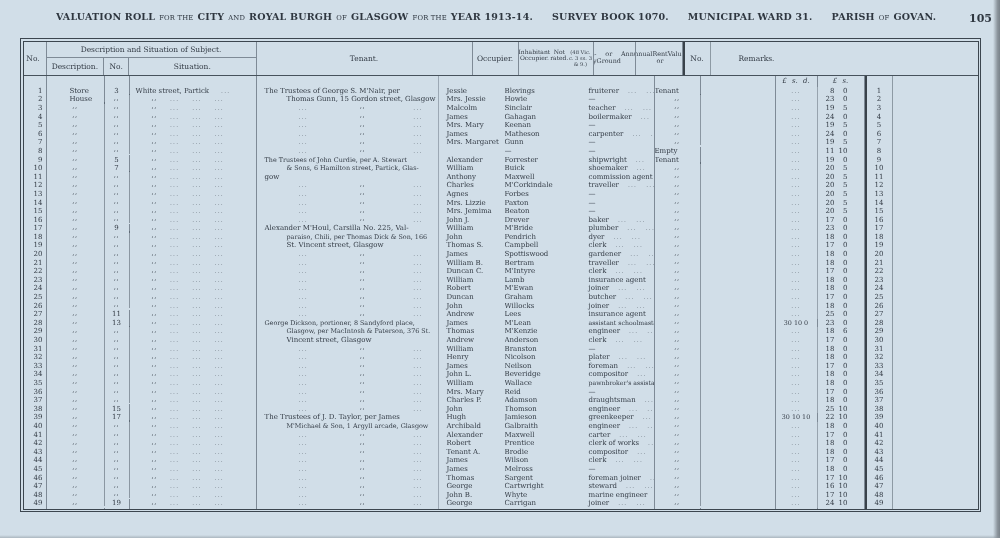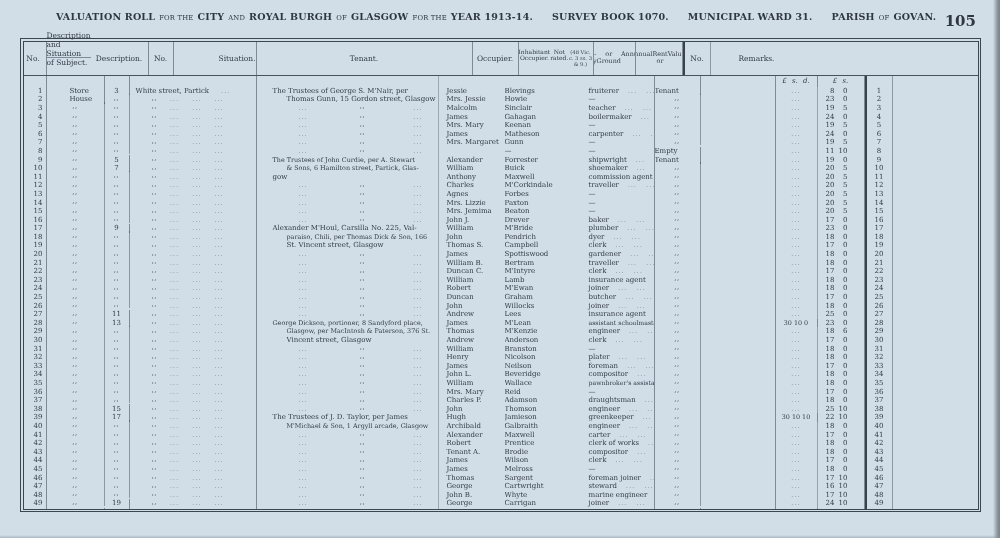--- a/index.html
+++ b/index.html
@@ -10,21 +10,21 @@
     -webkit-font-smoothing:antialiased;
   }
   
   .titlebar{
     position:absolute;top:11px;left:56px;right:60px;
     display:flex;align-items:baseline;white-space:nowrap;overflow:hidden;
   }
   .t-lg{font-size:9.5px;font-weight:bold;letter-spacing:.2px;margin-right:4px;color:#2f3740}
   .t-sm{font-size:6.8px;font-weight:normal;letter-spacing:.2px;margin-right:4px;color:#2f3740}
   .t-gap{margin-left:15px}
-  .pageno{position:absolute;top:12px;right:24px;font-size:15px;font-weight:bold;color:#2f3740}
+  .pageno{position:absolute;top:12px;right:8px;font-size:11px;font-weight:bold;color:#2f3740}
   
   .table-outer{
     position:absolute;left:20px;top:38px;width:961px;height:474px;
     border:1px solid #3c464f;padding:1.5px;box-sizing:border-box;
   }
   .table-inner{
     border:1px solid #3c464f;height:100%;box-sizing:border-box;
     display:flex;flex-direction:column;
   }
   
@@ -40,42 +40,42 @@
   .c8{width:75px}
   .c9{width:42px}
   .c10{width:47px}
   .c11{width:28px;border-left:2px solid #39424a;justify-content:center;border-right-color:rgba(58,70,82,.45)}
   .c12{width:92px;border-right:none}
   .ctr{justify-content:center !important;padding-left:0 !important}
   
   .thead{height:33px;flex:none;display:flex;border-bottom:1px solid #47525c;font-size:7.5px;color:#343c46}
   .hc{justify-content:center;text-align:center}
   .hstack{display:flex;flex-direction:row;align-items:flex-start;justify-content:center;line-height:1}
-  .hgroup{width:210px;box-sizing:border-box;border-right:1px solid rgba(58,70,82,.55);display:flex;flex-direction:row}
+  .hgroup{width:210px;box-sizing:border-box;border-right:1px solid rgba(58,70,82,.55);display:flex;flex-direction:column}
   .hgroup-top{height:15px;border-bottom:1px solid rgba(58,70,82,.55);display:flex;align-items:center;justify-content:center}
   .hgroup-bot{flex:1;display:flex}
   .hsub{box-sizing:border-box;border-right:1px solid rgba(58,70,82,.55);display:flex;align-items:center;justify-content:center}
   .hsub.w-desc{width:58px}.hsub.w-num{width:25px}.hsub.w-sit{width:127px;border-right:none}
   .h-med{font-size:6.4px;line-height:7.2px}
   .h-sm1{font-size:6px;line-height:6.6px}
   .h-sm2{font-size:5.2px;line-height:6.2px}
   
   .units{height:11px;flex:none;display:flex;font-size:7px}
   .unit{font-style:italic;word-spacing:3px;justify-content:center}
   
   .tbody{flex:1;display:flex;flex-direction:column;min-height:0}
   .row{display:flex;height:8.6px;flex:none;font-size:7px;line-height:8px}
   .row.filler{flex:1;height:auto}
   .dit{font-size:7px;letter-spacing:.5px;position:relative;top:-1.5px;opacity:.85}
   .dots{font-size:6px;letter-spacing:1.2px;opacity:.7;line-height:1}
   .s-dit{margin-left:16px}
   .d1{margin-left:12px}
   .d2{margin-left:13px}
   .pd1{margin-left:42px}.pd2{margin-left:52px}.pd3{margin-left:48px}
-  .p-txt{padding-left:16px;white-space:nowrap}
+  .p-txt{padding-left:8px;white-space:nowrap}
   .p-txt.ind{padding-left:30px}
   .sm{font-size:6.4px}
   .t-fn{width:58px;padding-left:8px;flex:none;white-space:nowrap;overflow:hidden}
   .t-ln{width:84px;flex:none;white-space:nowrap;overflow:hidden}
   .t-oc{white-space:nowrap}
   .t-oc.sm{font-size:6.2px}
   .td{margin-left:9px}
   .feuval{font-size:6.4px;white-space:nowrap}
   .r-p{width:17px;text-align:right;flex:none;display:block}
   .r-s{width:13px;text-align:right;flex:none;display:block}

